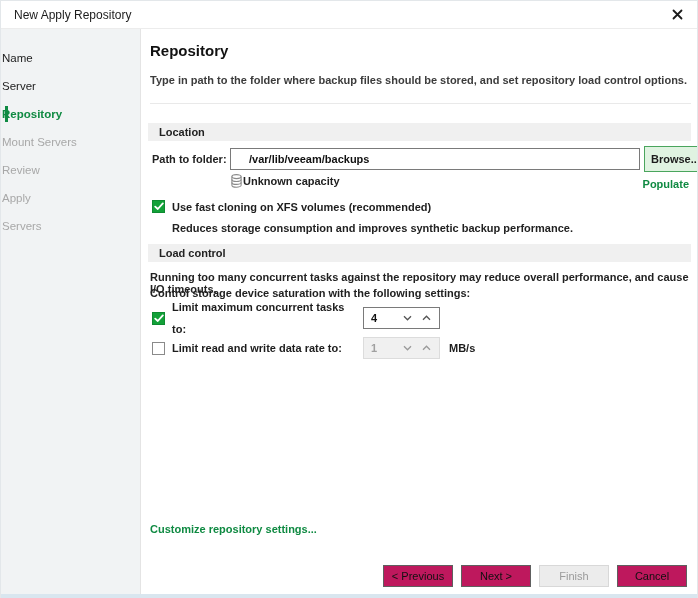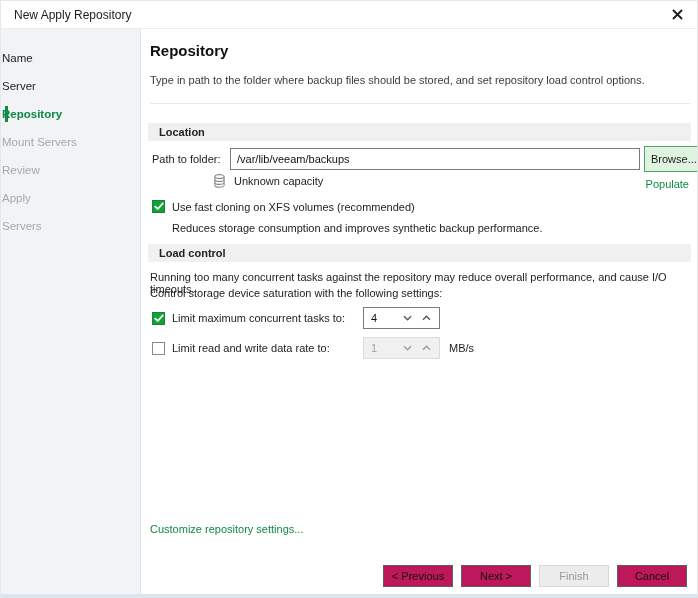--- a/index.html
+++ b/index.html
@@ -17,36 +17,36 @@
 
   
   .sidebar { width:140px; flex:0 0 140px; background:#f1f3f4; border-right:1px solid #e4e4e4; padding-top:15px; }
   .side-item { position:relative; height:28px; line-height:28px; padding-left:1px; font-size:11.5px; color:#222; cursor:default; }
   .side-item.pending { color:#a8a8a8; }
   .side-item.active { color:#0f8a42; font-weight:700; }
   .side-item.active::before { content:""; position:absolute; left:4px; top:6px; width:3px; height:16px; background:#0f8a42; }
 
   
   .main { position:relative; flex:1; background:#fff; overflow:hidden; }
-  .abs { position:absolute; }
+  .abs { position:absolute;font-weight:bold; }
 
   .page-title { left:9px; top:13px; font-size:15px; font-weight:700; color:#111; }
   .page-subtitle { left:9px; top:45px; font-size:11px; color:#3c3c3c; }
   .top-divider { left:9px; top:74px; width:541px; border-top:1px solid #e9e9e9; height:0; }
 
   .section-bar { left:7px; width:543px; height:18px; background:#f0f0f0; display:flex; align-items:center; padding-left:11px; font-weight:600; color:#222; }
   .section-location { top:94px;text-align:right; }
   .section-load { top:215px; }
 
   .field-label { line-height:22px; color:#222; }
   .path-row { top:119px; left:11px; }
-  .path-input { left:89px; top:119px; width:410px; height:22px; border:1px solid #7a7a7a; background:#fff; font-family:"Liberation Sans","DejaVu Sans",sans-serif; font-size:11px; color:#111; padding:0 6px; outline:none; }
+  .path-input { left:89px; top:119px; width:410px; height:22px; border:1px solid #7a7a7a; background:#fff; font-family:"Liberation Sans","DejaVu Sans",sans-serif; font-size:11px; color:#111; padding:0 18px; outline:none; }
   .browse-btn { left:503px; top:117px; width:58px; height:26px; background:#e0f3e1; border:1px solid #4aa55d; color:#1c1c1c; font-family:"Liberation Sans","DejaVu Sans",sans-serif; font-size:11px; text-align:left; padding-left:6px; cursor:pointer; }
 
-  .capacity-row { left:72px; top:145px; display:flex; align-items:center; gap:8px; color:#222;text-align:right; }
+  .capacity-row { left:89px; top:145px; display:flex; align-items:center; gap:0; color:#222;text-align:right; }
   .green-link { color:#0f8a42; cursor:pointer; }
   .populate-link { top:149px; right:8px; }
   .customize-link { left:9px; top:494px; }
 
   .check-row { display:flex; align-items:center; gap:7px; }
   .checkbox { width:13px; height:13px; flex:0 0 13px; border:1px solid #8a8a8a; background:#fff; display:flex; align-items:center; justify-content:center; cursor:pointer; }
   .checkbox svg { display:none; }
   .checkbox.checked { background:#12a138; border-color:#0e8a31; }
   .checkbox.checked svg { display:block; }
 

